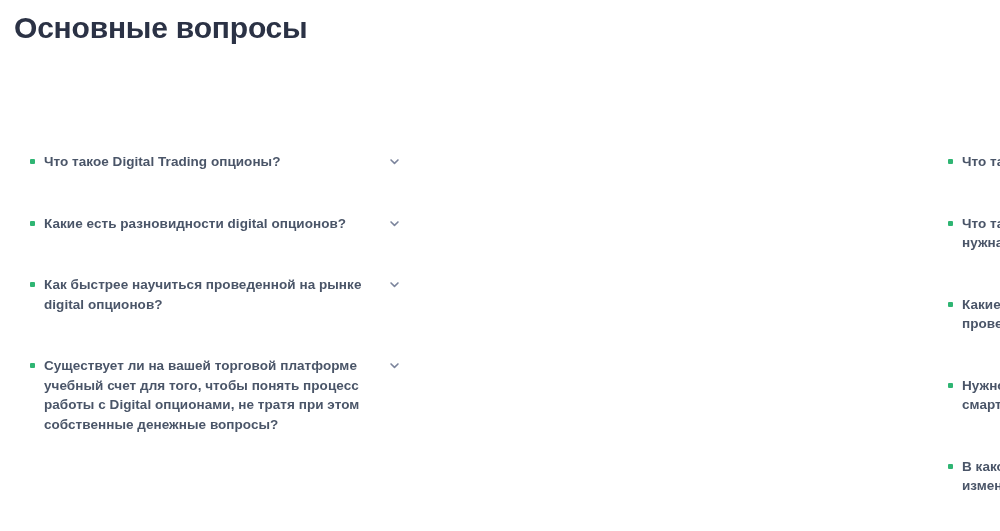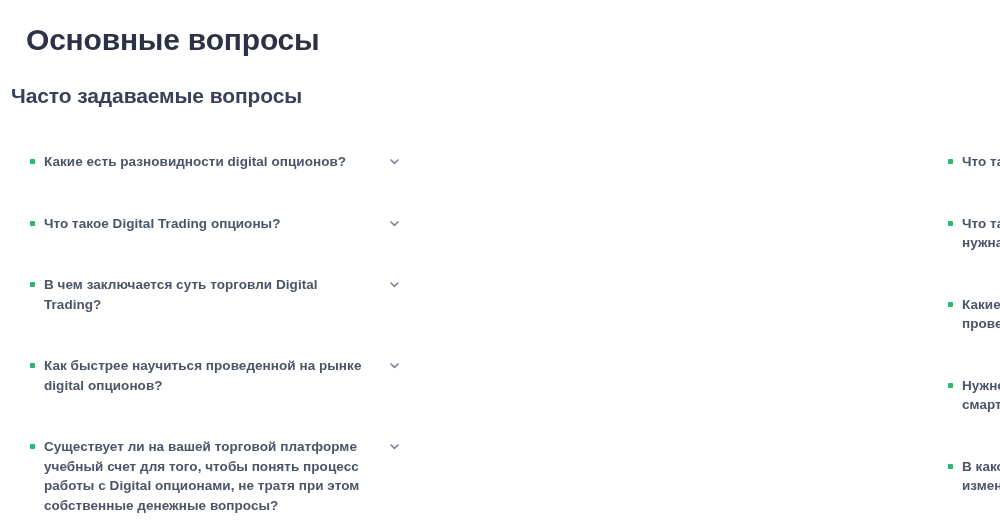--- a/index.html
+++ b/index.html
@@ -22,21 +22,21 @@
     height: 531px;
     box-sizing: border-box;
     padding: 0;
   }
 
   
   .page-title {
     position: absolute;
     left: 10px;
     top: 5px;
-    margin: 16px;
+    margin: 4px;
     font-size: 30px;
     line-height: 38px;
     font-weight: bold;
     letter-spacing: -0.2px;
     color: #2b3245;
   }
 
   .section-title {
     position: absolute;
     left: 11px;
@@ -119,55 +119,45 @@
   .faq-col-left  .faq-text { width: 330px; max-width: 330px; }
   .faq-col-right .faq-text { width: 345px; max-width: 345px; }
 </style>
 </head>
 <body>
 
 <div class="page">
 
   <h1 class="page-title">Основные вопросы</h1>
 
-  <h2 class="section-title">Часто задаваемые вопросы</h2>
 
   <div class="faq-columns">
 
     <div class="faq-col faq-col-left">
 
       <div class="faq-item">
         <span class="bullet"></span>
+        <span class="faq-text">Что такое Digital Trading опционы?</span>
+        <span class="chevron">
+          <svg viewBox="0 0 12 12" xmlns="http://www.w3.org/2000/svg" aria-hidden="true">
+            <path d="M2.2 4.3 L6 8.1 L9.8 4.3" fill="none" stroke="#7b849c" stroke-width="1.7" stroke-linecap="round" stroke-linejoin="round"></path>
+          </svg>
+        </span>
+      </div>
+
+      <div class="faq-item">
+        <span class="bullet"></span>
         <span class="faq-text">Какие есть разновидности digital опционов?</span>
         <span class="chevron">
           <svg viewBox="0 0 12 12" xmlns="http://www.w3.org/2000/svg" aria-hidden="true">
             <path d="M2.2 4.3 L6 8.1 L9.8 4.3" fill="none" stroke="#7b849c" stroke-width="1.7" stroke-linecap="round" stroke-linejoin="round"></path>
           </svg>
         </span>
       </div>
 
-      <div class="faq-item">
-        <span class="bullet"></span>
-        <span class="faq-text">Что такое Digital Trading опционы?</span>
-        <span class="chevron">
-          <svg viewBox="0 0 12 12" xmlns="http://www.w3.org/2000/svg" aria-hidden="true">
-            <path d="M2.2 4.3 L6 8.1 L9.8 4.3" fill="none" stroke="#7b849c" stroke-width="1.7" stroke-linecap="round" stroke-linejoin="round"></path>
-          </svg>
-        </span>
-      </div>
-
-      <div class="faq-item">
-        <span class="bullet"></span>
-        <span class="faq-text">В чем заключается суть торговли Digital Trading?</span>
-        <span class="chevron">
-          <svg viewBox="0 0 12 12" xmlns="http://www.w3.org/2000/svg" aria-hidden="true">
-            <path d="M2.2 4.3 L6 8.1 L9.8 4.3" fill="none" stroke="#7b849c" stroke-width="1.7" stroke-linecap="round" stroke-linejoin="round"></path>
-          </svg>
-        </span>
-      </div>
 
       <div class="faq-item">
         <span class="bullet"></span>
         <span class="faq-text">Как быстрее научиться проведенной на рынке digital опционов?</span>
         <span class="chevron">
           <svg viewBox="0 0 12 12" xmlns="http://www.w3.org/2000/svg" aria-hidden="true">
             <path d="M2.2 4.3 L6 8.1 L9.8 4.3" fill="none" stroke="#7b849c" stroke-width="1.7" stroke-linecap="round" stroke-linejoin="round"></path>
           </svg>
         </span>
       </div>

